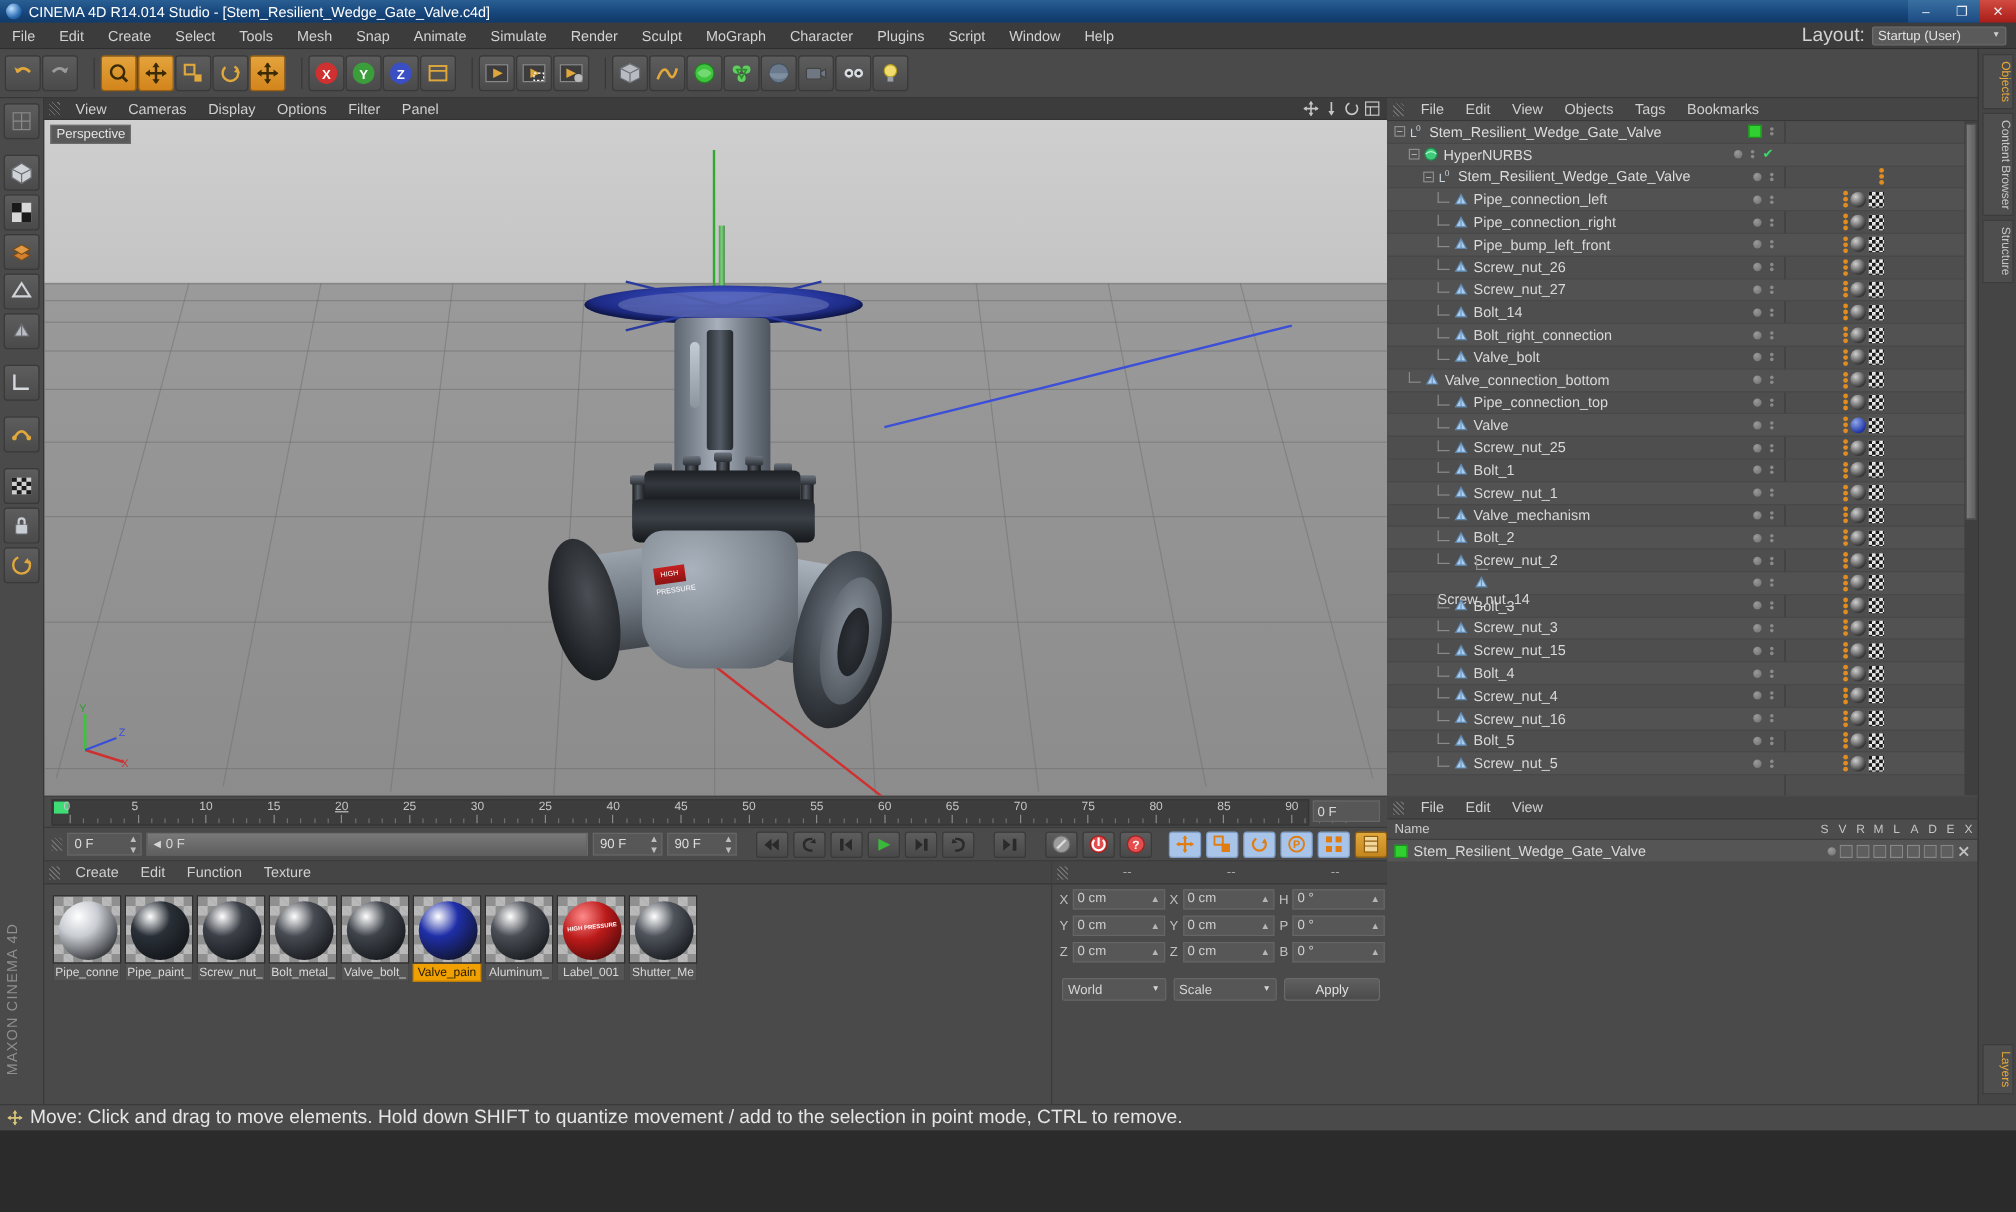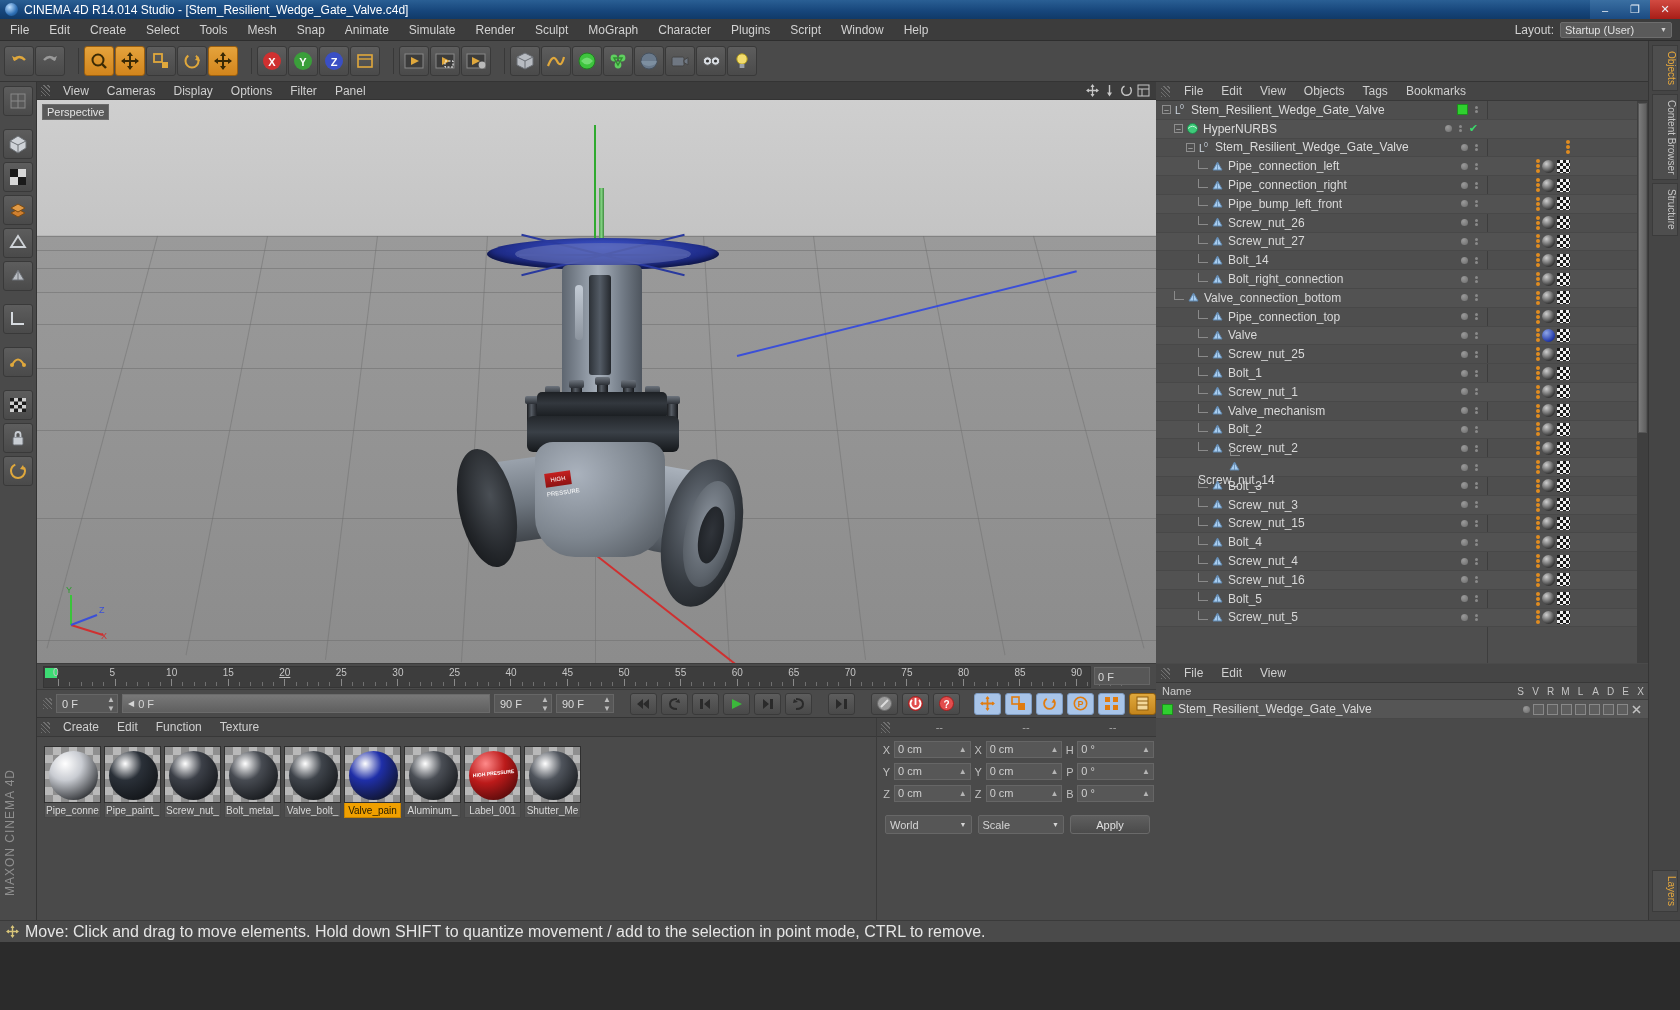--- a/index.html
+++ b/index.html
@@ -22,21 +22,21 @@
   #titlebar .tb-btns div.close { background:linear-gradient(to bottom,#d24b42,#a81d17); }
 
   
   #menubar { position:absolute; left:0; top:19px; width:1680px; height:22px;
     background:#3c3c3c; display:flex; align-items:center;
     border-bottom:1px solid #2e2e2e; }
   #menubar .mi { padding:0 10px; height:22px; line-height:22px;
     font-size:12px; color:#d2d2d2; white-space:nowrap; }
   #menubar .layout-zone { margin-left:auto; display:flex; align-items:center;
     padding-right:8px; gap:6px; }
-  #menubar .layout-zone .lbl { font-size:12px; color:#d2d2d2; }
+  #menubar .layout-zone .lbl { font-size:16px; color:#d2d2d2; }
   #menubar .combo { width:112px; height:16px; background:#5a5a5a;
     border:1px solid #6d6d6d; border-radius:2px; display:flex;
     align-items:center; padding:0 4px; font-size:11px; color:#e0e0e0; }
   #menubar .combo .arr { margin-left:auto; font-size:7px; color:#cfcfcf; }
 
   
   #toolbar { position:absolute; left:0; top:41px; width:1680px; height:41px;
     background:#4a4a4a; border-bottom:1px solid #343434;
     display:flex; align-items:center; padding-left:4px; }
   .tgrp { display:flex; align-items:center; gap:1px; margin-right:8px; }
@@ -1328,20 +1328,46 @@
           <div class="otags">
             <div class="tagdots">
               <i></i>
               <i></i>
               <i></i>
             </div>
             <div class="tagball"></div>
             <div class="tagchk"></div>
           </div>
         </div>
+        <div class="orow">
+          <div class="tree" style="padding-left: 42px;">
+            <div class="elbow"></div>
+            <span class="oicon"><svg width="13" height="13" viewBox="0 0 13 13">
+                <path d="M6.5 2 L11 10 L2 10 Z" fill="#a8cdf0" stroke="#5f86ad"></path>
+                <path d="M6.5 2 L6.5 10" stroke="#5f86ad" stroke-width=".8"></path>
+              </svg></span>
+            <span class="olabel">Valve_bolt</span>
+          </div>
+          <div class="odots">
+            <div class="dotgray"></div>
+            <div class="dotstack">
+              <i></i>
+              <i></i>
+            </div>
+          </div>
+          <div class="otags">
+            <div class="tagdots">
+              <i></i>
+              <i></i>
+              <i></i>
+            </div>
+            <div class="tagball"></div>
+            <div class="tagchk"></div>
+          </div>
+        </div>
         <div class="orow alt">
           <div class="tree" style="padding-left: 18px;">
             <div class="elbow"></div>
             <span class="oicon"><svg width="13" height="13" viewBox="0 0 13 13">
                 <path d="M6.5 2 L11 10 L2 10 Z" fill="#a8cdf0" stroke="#5f86ad"></path>
                 <path d="M6.5 2 L6.5 10" stroke="#5f86ad" stroke-width=".8"></path>
               </svg></span>
             <span class="olabel">Valve_connection_bottom</span>
           </div>
           <div class="odots">

